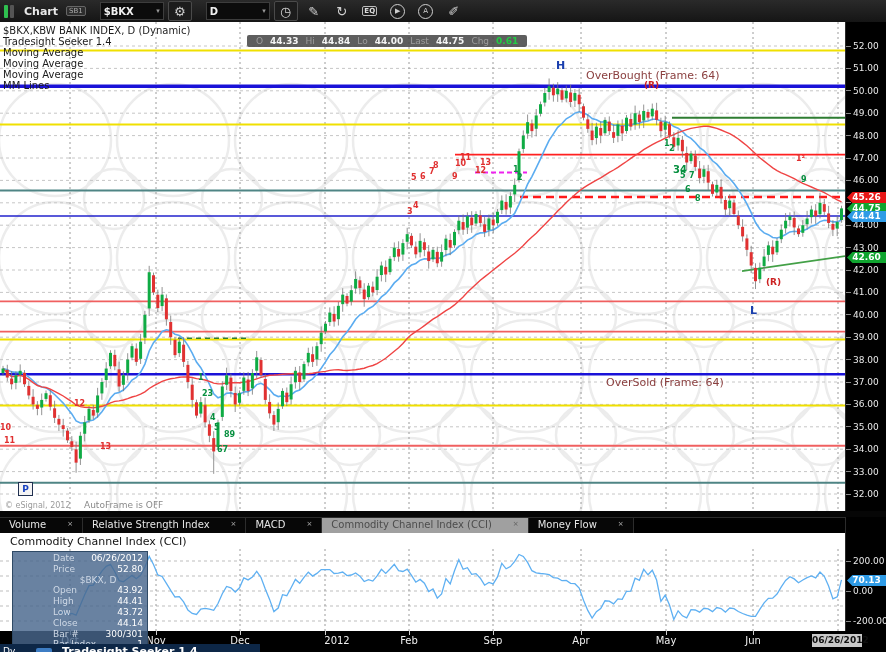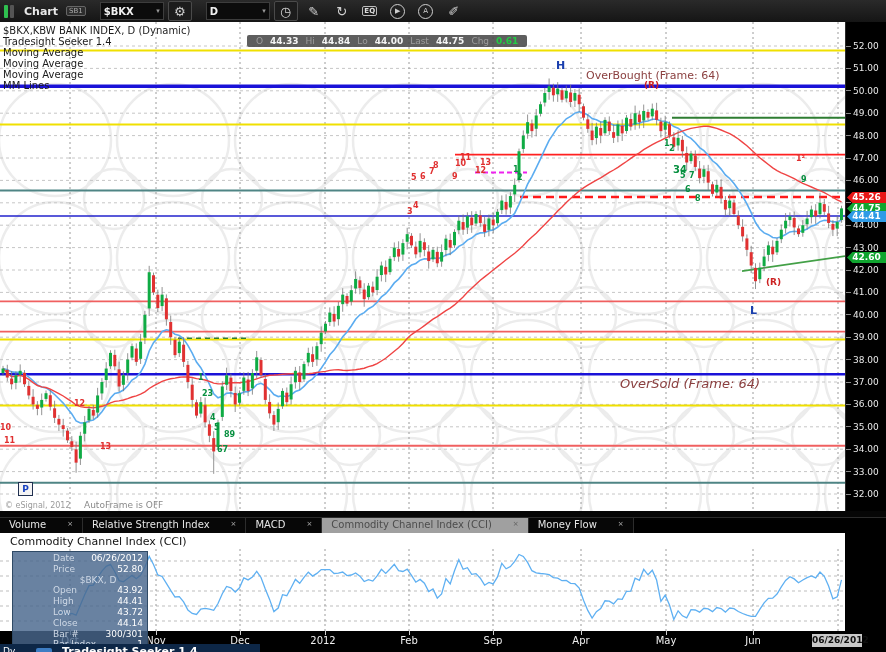--- a/index.html
+++ b/index.html
@@ -642,21 +642,21 @@
           <span class="vl">44.00</span>
         <span class="lb">Last</span>
           <span class="vl">44.75</span>
         <span class="lb">Chg</span>
           <span class="vl" id="chgval" style="color: rgb(34, 204, 68);">0.61</span>
       </div>
       <div id="pmarker">P</div>
       <div id="copyright">© eSignal, 2012</div>
       <div id="autoframe">AutoFrame is OFF</div>
     <div class="anno" style="left: 586px; top: 48px; color: rgb(139, 64, 64); font-size: 11px; font-weight: normal; position: absolute; z-index: 4;">OverBought (Frame: 64)</div>
-        <div class="anno" style="left: 620px; top: 355px; color: rgb(139, 64, 64); font-size: 13px; font-weight: normal; position: absolute; z-index: 4; font-style: italic;">OverSold (Frame: 64)</div>
+        <div class="anno" style="left: 606px; top: 355px; color: rgb(139, 64, 64); font-size: 11px; font-weight: normal; position: absolute; z-index: 4;">OverSold (Frame: 64)</div>
         <div class="anno" style="left: 556px; top: 38px; color: rgb(26, 63, 174); font-size: 11px; font-weight: bold; position: absolute; z-index: 4;">H</div>
         <div class="anno" style="left: 750px; top: 283px; color: rgb(26, 63, 174); font-size: 11px; font-weight: bold; position: absolute; z-index: 4;">L</div>
         <div class="anno" style="left: 644px; top: 59px; color: rgb(204, 34, 34); font-size: 9px; font-weight: bold; position: absolute; z-index: 4;">(R)</div>
         <div class="anno" style="left: 766px; top: 256px; color: rgb(204, 34, 34); font-size: 9px; font-weight: bold; position: absolute; z-index: 4;">(R)</div>
         <div class="anno" style="left: 0px; top: 402px; color: rgb(224, 48, 48); font-size: 8px; font-weight: bold; position: absolute; z-index: 4;">10</div>
         <div class="anno" style="left: 4px; top: 415px; color: rgb(224, 48, 48); font-size: 8px; font-weight: bold; position: absolute; z-index: 4;">11</div>
         <div class="anno" style="left: 74px; top: 378px; color: rgb(224, 48, 48); font-size: 8px; font-weight: bold; position: absolute; z-index: 4;">12</div>
         <div class="anno" style="left: 100px; top: 421px; color: rgb(224, 48, 48); font-size: 8px; font-weight: bold; position: absolute; z-index: 4;">13</div>
         <div class="anno" style="left: 411px; top: 152px; color: rgb(224, 48, 48); font-size: 8px; font-weight: bold; position: absolute; z-index: 4;">5</div>
         <div class="anno" style="left: 420px; top: 151px; color: rgb(224, 48, 48); font-size: 8px; font-weight: bold; position: absolute; z-index: 4;">6</div>
@@ -776,30 +776,39 @@
         <line x1="240" y1="0" x2="240" y2="82" stroke="#9c9c9c" stroke-dasharray="2,3"></line>
         <line x1="325" y1="0" x2="325" y2="82" stroke="#9c9c9c" stroke-dasharray="2,3"></line>
         <line x1="409" y1="0" x2="409" y2="82" stroke="#9c9c9c" stroke-dasharray="2,3"></line>
         <line x1="493" y1="0" x2="493" y2="82" stroke="#9c9c9c" stroke-dasharray="2,3"></line>
         <line x1="581" y1="0" x2="581" y2="82" stroke="#9c9c9c" stroke-dasharray="2,3"></line>
         <line x1="666" y1="0" x2="666" y2="82" stroke="#9c9c9c" stroke-dasharray="2,3"></line>
         <line x1="753" y1="0" x2="753" y2="82" stroke="#9c9c9c" stroke-dasharray="2,3"></line>
         <line x1="838" y1="0" x2="838" y2="82" stroke="#9c9c9c" stroke-dasharray="2,3"></line>
         <path d="M58.9 63.9 L63.2 63.4 L67.5 65.3 L71.8 64.5 L76.1 66.2 L80.4 56.1 L84.7 45.8 L89.0 36.6 L93.3 36.1 L97.6 28.6 L101.9 22.1 L106.2 17.3 L110.5 15.3 L114.8 22.7 L119.1 31.6 L123.4 32.8 L127.7 29.4 L132.0 26.4 L136.3 29.7 L140.6 26.2 L144.9 18.1 L149.2 7.4 L153.5 15.5 L157.8 25.9 L162.1 27.5 L166.4 34.3 L170.7 41.4 L175.0 48.0 L179.3 47.6 L183.6 52.9 L187.9 61.1 L192.2 64.5 L196.5 65.5 L200.8 60.0 L205.1 59.3 L209.4 60.2 L213.7 61.3 L218.0 54.5 L222.3 44.7 L226.6 37.5 L230.9 38.9 L235.2 43.0 L239.5 38.8 L243.8 28.9 L248.1 30.9 L252.4 28.1 L256.7 22.4 L261.0 28.5 L265.3 40.1 L269.6 50.4 L273.9 62.6 L278.2 59.0 L282.5 45.7 L286.8 46.7 L291.1 38.7 L295.4 30.4 L299.7 34.3 L304.0 28.3 L308.3 23.2 L312.6 27.1 L316.9 24.4 L321.2 20.6 L325.5 20.7 L329.8 20.6 L334.1 24.5 L338.4 24.2 L342.7 23.0 L347.0 26.6 L351.3 26.0 L355.6 23.9 L359.9 27.2 L364.2 32.5 L368.5 30.6 L372.8 32.1 L377.1 26.9 L381.4 20.3 L385.7 24.4 L390.0 20.0 L394.3 15.4 L398.6 21.6 L402.9 22.5 L407.2 20.1 L411.5 26.3 L415.8 33.2 L420.1 30.4 L424.4 34.2 L428.7 42.5 L433.0 39.9 L437.3 49.1 L441.6 45.0 L445.9 29.6 L450.2 34.9 L454.5 21.8 L458.8 10.6 L463.1 20.3 L467.4 18.7 L471.7 25.4 L476.0 24.6 L480.3 29.2 L484.6 36.2 L488.9 33.5 L493.2 34.9 L497.5 27.9 L501.8 14.3 L506.1 19.8 L510.4 17.6 L514.7 12.4 L519.0 5.5 L523.3 7.4 L527.6 13.4 L531.9 21.7 L536.2 23.8 L540.5 24.5 L544.8 24.9 L549.1 25.6 L553.4 28.6 L557.7 29.1 L562.0 31.7 L566.3 31.4 L570.6 34.3 L574.9 34.7 L579.2 39.1 L583.5 51.2 L587.8 61.4 L592.1 69.1 L596.4 62.6 L600.7 59.6 L605.0 51.8 L609.3 52.1 L613.6 54.9 L617.9 49.9 L622.2 50.4 L626.5 42.3 L630.8 42.1 L635.1 29.2 L639.4 31.3 L643.7 20.4 L648.0 25.8 L652.3 21.2 L656.6 31.0 L660.9 52.4 L665.2 46.2 L669.5 56.0 L673.8 70.5 L678.1 61.8 L682.4 66.8 L686.7 68.8 L691.0 60.7 L695.3 61.0 L699.6 63.2 L703.9 59.3 L708.2 59.9 L712.5 62.6 L716.8 58.5 L721.1 59.5 L725.4 63.1 L729.7 59.0 L734.0 59.7 L738.3 62.5 L742.6 64.5 L746.9 66.2 L751.2 67.3 L755.5 67.4 L759.8 60.3 L764.1 53.9 L768.4 49.3 L772.7 49.1 L777.0 45.0 L781.3 37.8 L785.6 31.4 L789.9 27.7 L794.2 29.9 L798.5 33.8 L802.8 31.0 L807.1 28.6 L811.4 27.0 L815.7 28.9 L820.0 23.1 L824.3 27.3 L828.6 37.1 L832.9 49.9 L837.2 47.8 L841.5 30.9 " fill="none" stroke="#5fb0f2" stroke-width="1.3"></path>
       </svg></div>
+  <div id="cci-axis">
+      <div class="ax-label" style="position: absolute; top: 39px;">200.00</div>
+      <div class="ax-tick" style="position: absolute; top: 43.5px;"></div>
+      <div class="ax-label" style="position: absolute; top: 69px;">0.00</div>
+      <div class="ax-tick" style="position: absolute; top: 73.5px;"></div>
+      <div class="ax-label" style="position: absolute; top: 99px;">-200.00</div>
+      <div class="ax-tick" style="position: absolute; top: 103.5px;"></div>
+      <div class="ax-tag" style="position: absolute; top: 58px; background: rgb(46, 155, 230);">70.13</div>
+    </div>
 
   <div id="taxis">
     <div id="curdate">06/26/2012</div>
   <div class="month" style="left: 70px;">Oct</div>
       <div class="mtick" style="left: 70px;"></div>
       <div class="month" style="left: 156px;">Nov</div>
       <div class="mtick" style="left: 156px;"></div>
       <div class="month" style="left: 240px;">Dec</div>
       <div class="mtick" style="left: 240px;"></div>
-      <div class="month" style="left: 323px;">2012</div>
+      <div class="month" style="left: 337px;">2012</div>
       <div class="mtick" style="left: 325px;"></div>
       <div class="month" style="left: 409px;">Feb</div>
       <div class="mtick" style="left: 409px;"></div>
       <div class="month" style="left: 493px;">Sep</div>
       <div class="mtick" style="left: 493px;"></div>
       <div class="month" style="left: 581px;">Apr</div>
       <div class="mtick" style="left: 581px;"></div>
       <div class="month" style="left: 666px;">May</div>
       <div class="mtick" style="left: 666px;"></div>
       <div class="month" style="left: 753px;">Jun</div>

